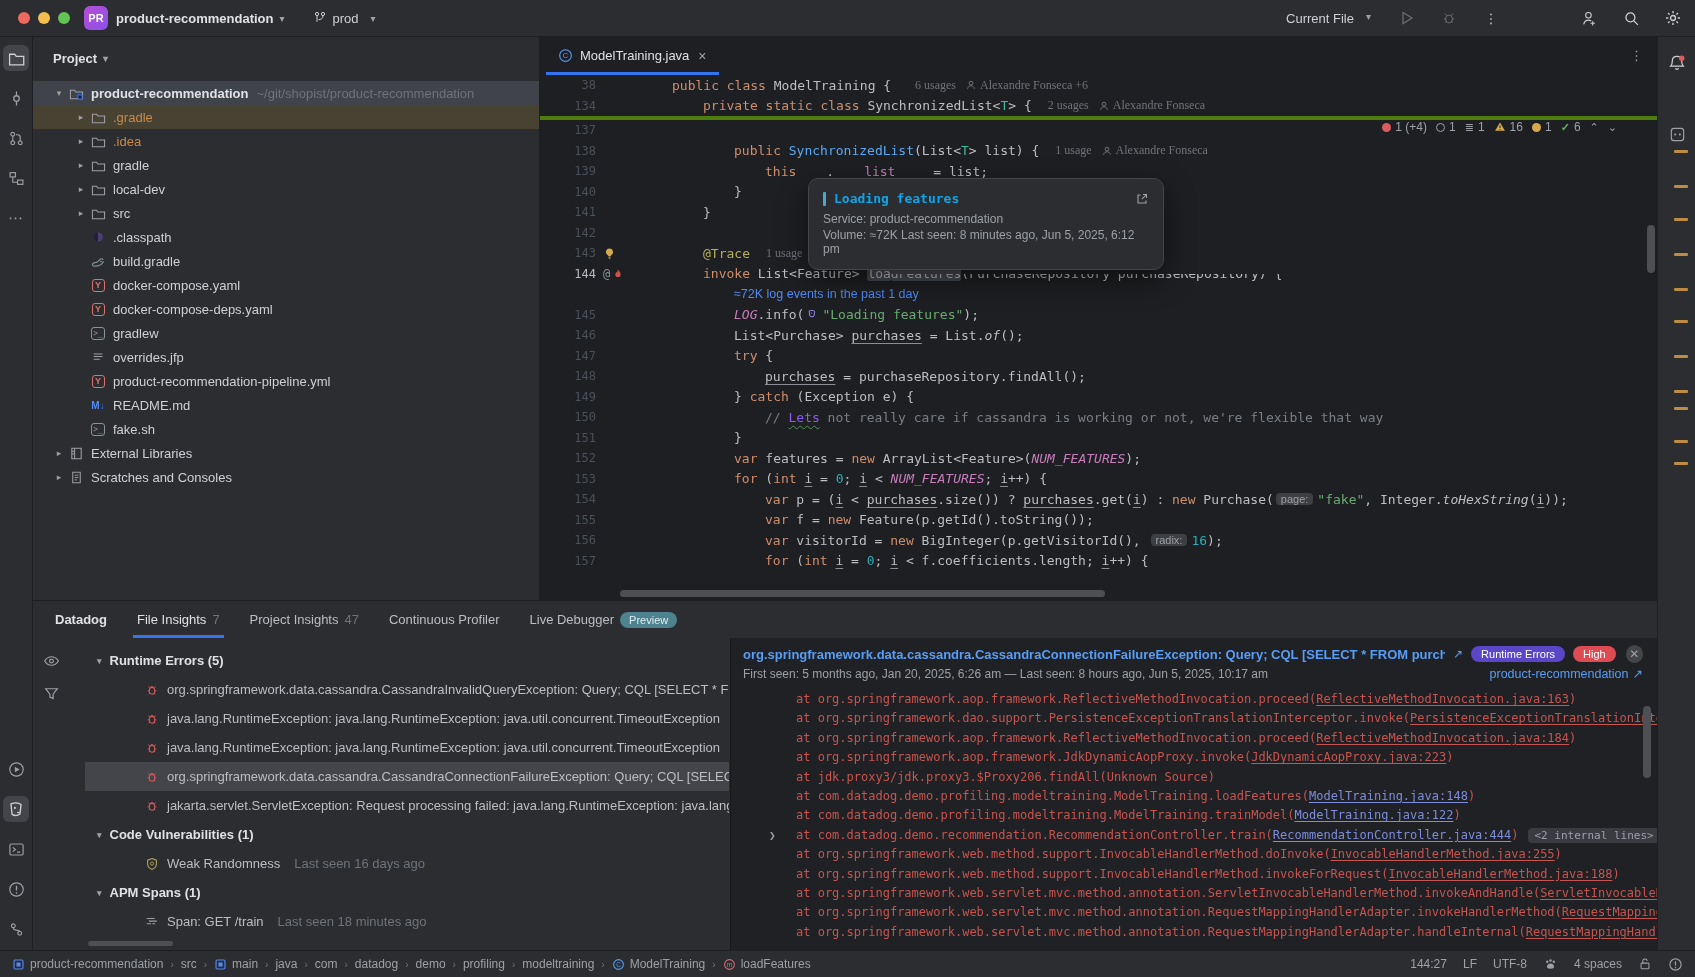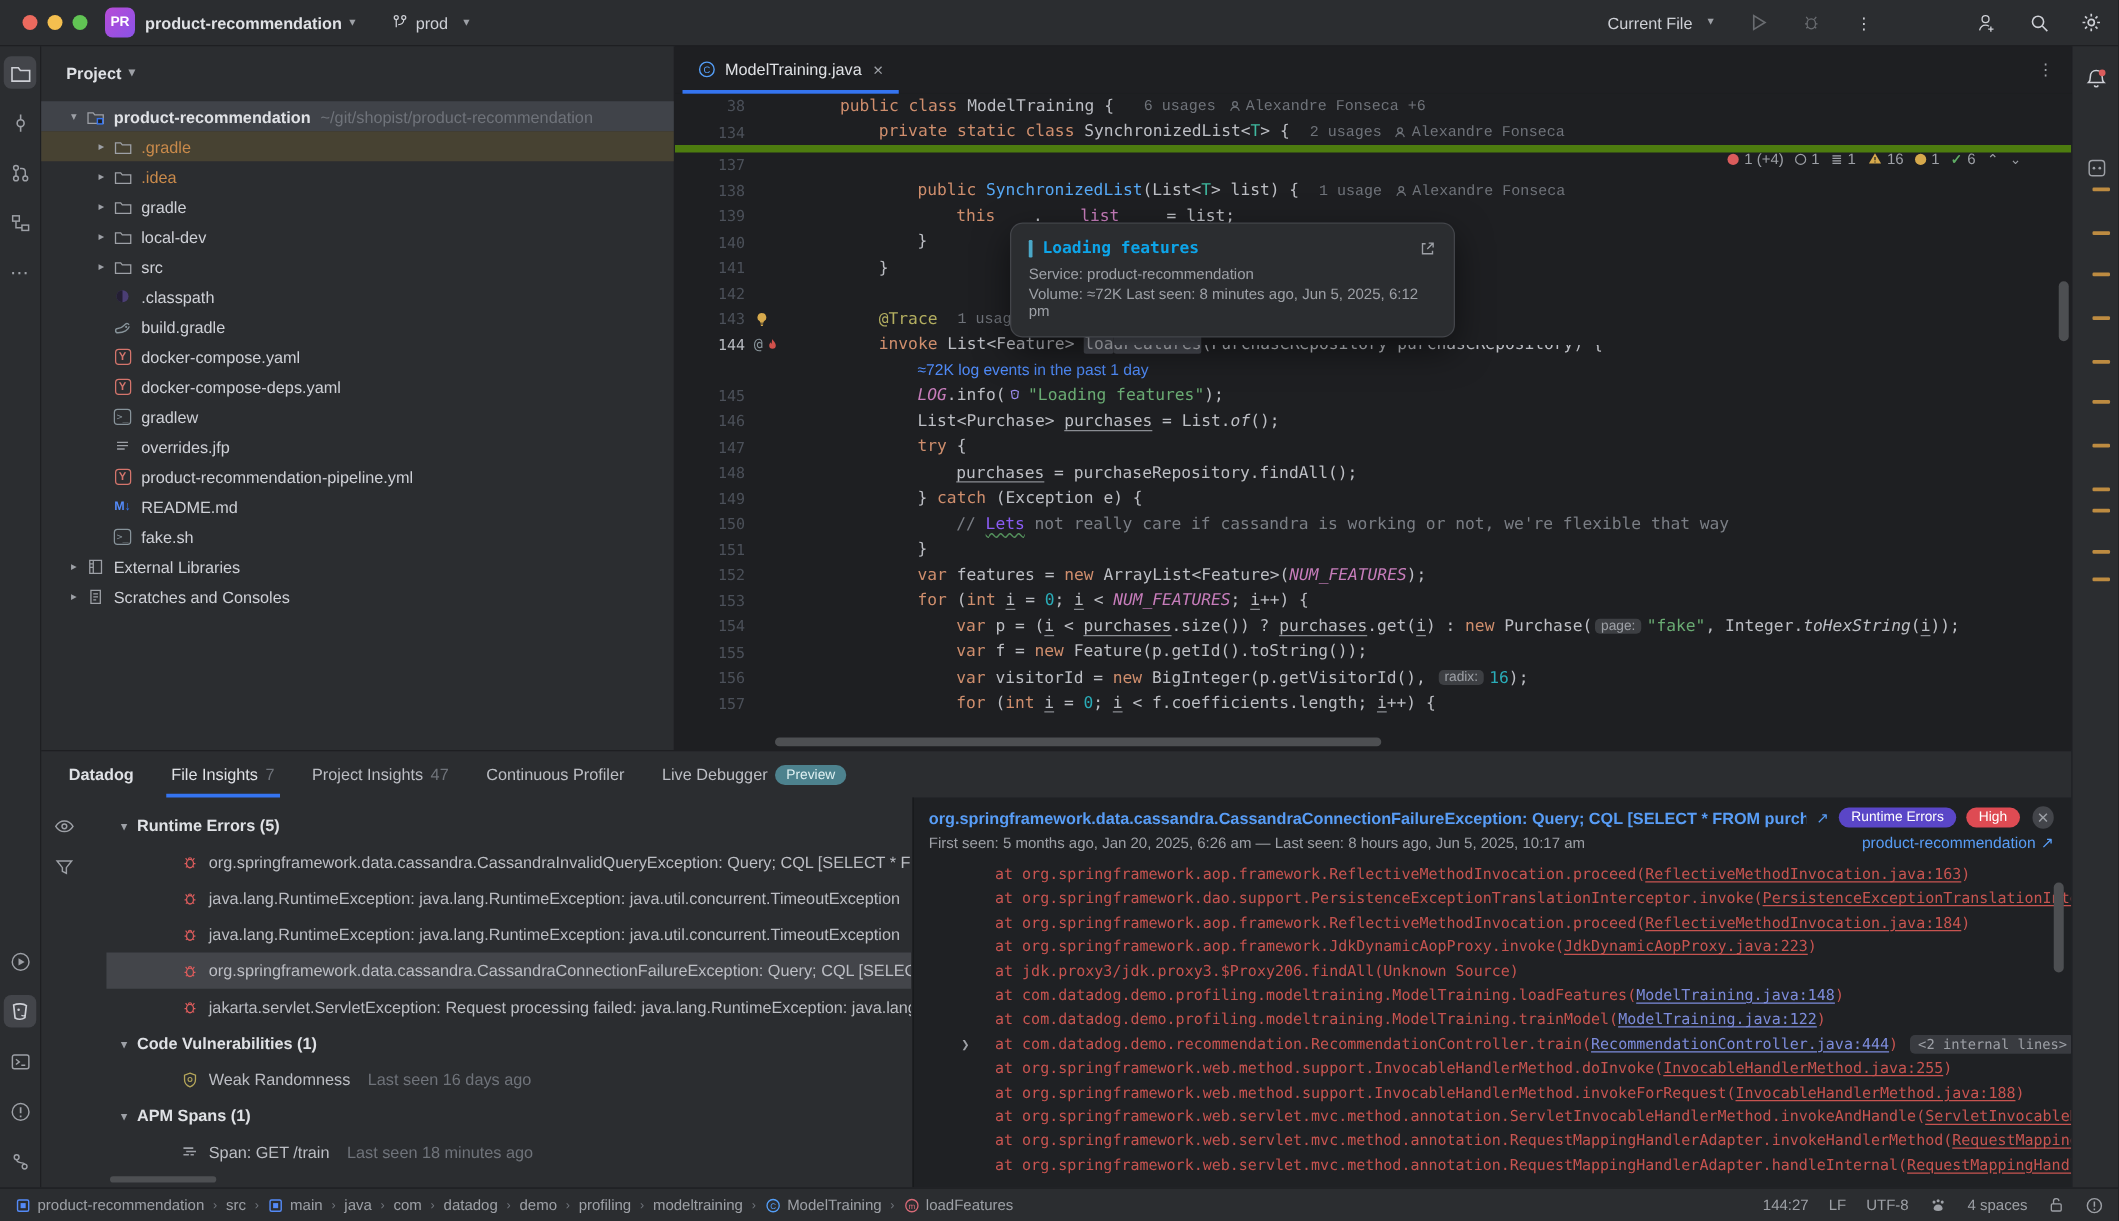--- a/index.html
+++ b/index.html
@@ -53,35 +53,35 @@
   .tab:after{content:"";position:absolute;left:0;right:0;bottom:0;height:3px;background:#3574f0;}
   .tab .close{color:#9da0a6;font-size:14px;margin-left:2px;}
   .tab-kebab{margin-left:auto;margin-right:14px;color:#9da0a6;}
   .ebody{position:absolute;left:0;right:0;top:38px;bottom:0;overflow:hidden;
          font-family:"DejaVu Sans Mono",monospace;font-size:13px;}
   .line{height:20.5px;display:flex;align-items:center;white-space:pre;}
   .ln{width:56px;flex:none;text-align:right;color:#4b5059;font-size:12px;}
   .lnb{color:#b6b9bf;}
   .gut{width:36px;flex:none;display:flex;align-items:center;justify-content:flex-start;padding-left:7px;gap:2px;}
   .code{padding-left:40px;display:flex;align-items:center;}
-  .sticky{border-bottom:6px solid #4d7c0f;background:#1e1f22;}
+  .sticky{border-bottom:4px solid #4d7c0f;background:#1e1f22;}
   .kw{color:#cf8e6d;} .str{color:#6aab73;} .num{color:#2aacb8;} .fld{color:#c77dbb;}
   .fldi{color:#c77dbb;font-style:italic;} .cnst{color:#c77dbb;font-style:italic;}
   .cmt{color:#7a7e85;}
   .cmtt{color:#8b5cf6;text-decoration:underline wavy #54915c 1px;text-underline-offset:3px;}
   .ann{color:#b3ae60;} .typ{color:#3fb9a0;} .mth{color:#56a8f5;} .it{font-style:italic;}
   .und{text-decoration:underline;text-decoration-thickness:1px;text-underline-offset:3px;text-decoration-color:#8a8d93;}
   .pl{color:#bcbec4;}
   .sel{background:#474a52;border-radius:2px;}
   .half{display:inline-block;vertical-align:bottom;clip-path:inset(52% 0 0 0);}
   .loghint{color:#4f8af7;font-family:"Liberation Sans",sans-serif;font-size:12.5px;text-align:center;}
   .pillh{background:#3d3f43;color:#9da0a6;border-radius:4px;padding:0 5px;font-size:11px;
          font-family:"Liberation Sans",sans-serif;margin:0 4px 0 2px;}
   .trail{margin-left:16px;display:flex;align-items:center;gap:10px;color:#6f737a;
-         font-family:Liberation Mono, monospace;font-size:12px;white-space:nowrap;}
+         font-family:Liberation Serif, serif;font-size:12px;white-space:nowrap;}
   .trail .aut{display:flex;align-items:center;gap:4px;}
   .ddmini{display:inline-flex;margin:0 3px;}
   
   .inspect{position:absolute;top:45px;right:40px;display:flex;align-items:center;gap:9px;
            font-family:"Liberation Sans",sans-serif;font-size:12px;color:#9da0a6;}
   .insp-item{display:flex;align-items:center;gap:4px;}
   
   .popup{position:absolute;left:268px;top:141px;width:356px;height:92px;background:#2b2d30;
          border:1px solid #43454a;border-radius:10px;box-shadow:0 10px 28px rgba(0,0,0,.5);z-index:30;padding:12px 14px;}
   .pop-title-row{display:flex;align-items:center;gap:8px;}

